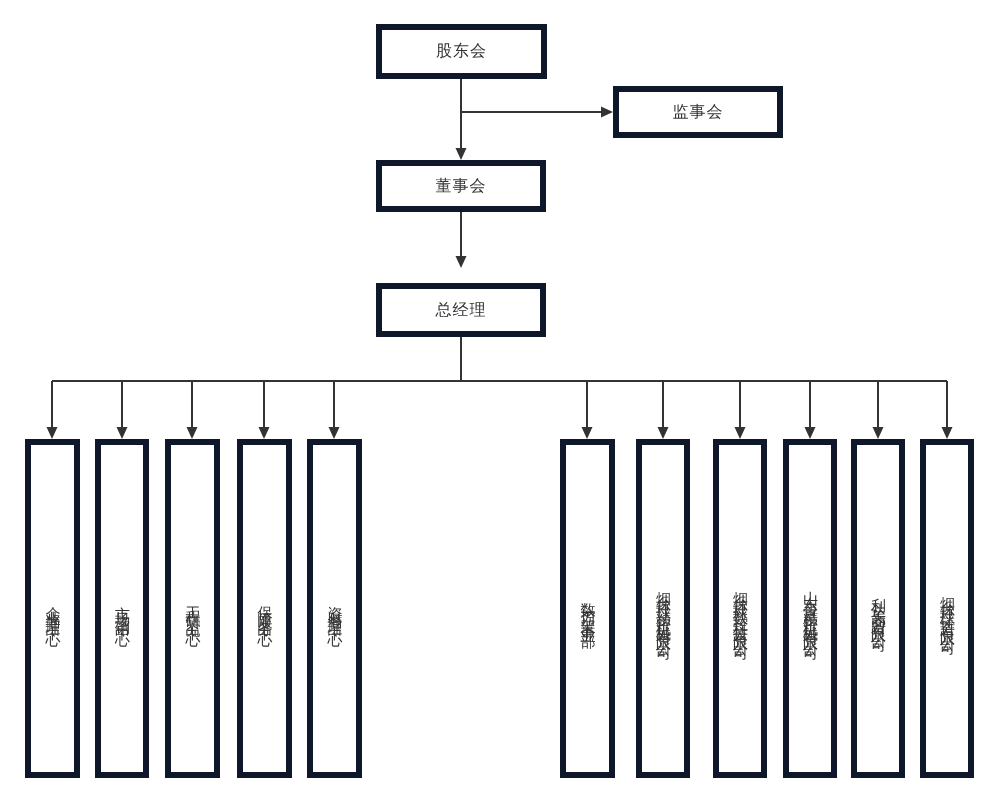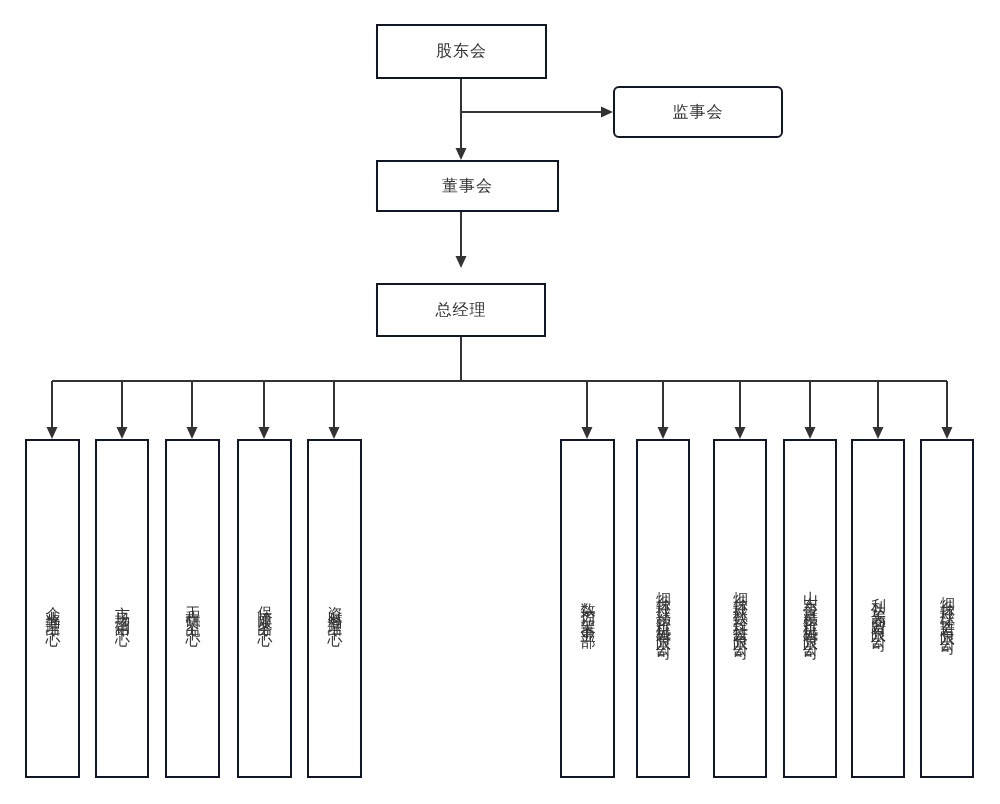--- a/index.html
+++ b/index.html
@@ -12,43 +12,43 @@
     overflow: hidden;
   }
   .wires {
     position: absolute;
     left: 0; top: 0;
     width: 1000px; height: 804px;
   }
   .box {
     position: absolute;
     box-sizing: border-box;
-    border: 2px solid #0f172a;
+    border: 6px solid #0f172a;
     background: #ffffff;
     color: #333333;
     display: flex;
     align-items: center;
     justify-content: center;
   }
   .hbox {
     font-size: 16px;
     letter-spacing: 1px;
     white-space: nowrap;
   }
   .vbox span {
     writing-mode: vertical-rl;
     text-orientation: upright;
     font-size: 15px;
     letter-spacing: 5px;
     line-height: 1;
   }
   
   #box-shareholders { left: 376px; top: 24px;  width: 171px; height: 55px; }
-  #box-supervisory  { left: 613px; top: 86px;  width: 170px; height: 52px; border-radius: 6px; }
-  #box-board        { left: 376px; top: 160px; width: 183px; height: 52px; font-family: Liberation Serif, serif; }
+  #box-supervisory  { left: 613px; top: 86px;  width: 170px; height: 52px; }
+  #box-board        { left: 376px; top: 160px; width: 170px; height: 52px; font-family: Liberation Serif, serif; }
   #box-gm           { left: 376px; top: 283px; width: 170px; height: 54px; }
   
   .vbox { top: 439px; height: 339px; }
   #unit-0  { left: 25px;  width: 55px; }
   #unit-1  { left: 95px;  width: 54px; }
   #unit-2  { left: 165px; width: 55px; }
   #unit-3  { left: 237px; width: 55px; }
   #unit-4  { left: 307px; width: 55px; }
   #unit-5  { left: 560px; width: 55px; }
   #unit-6  { left: 636px; width: 54px; }

